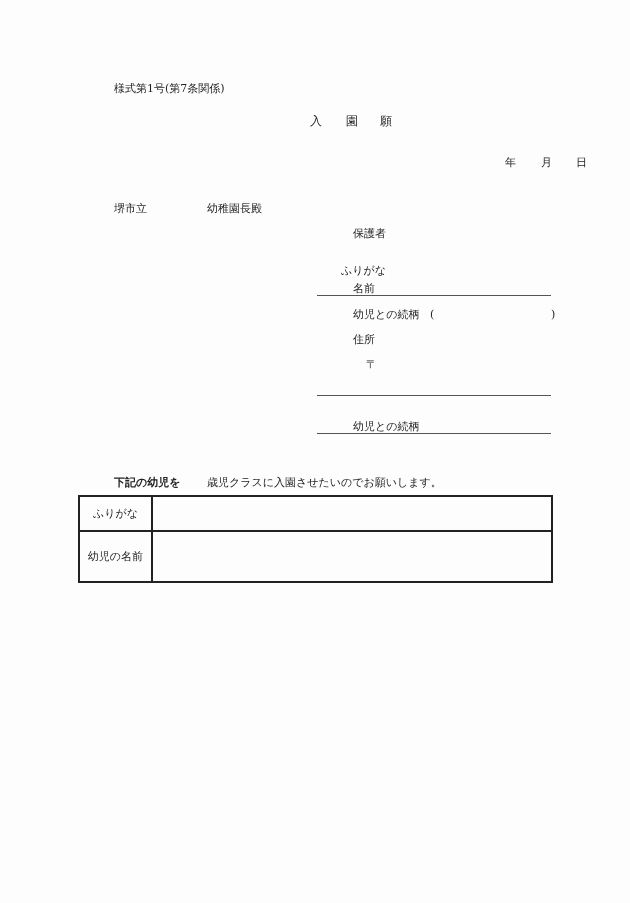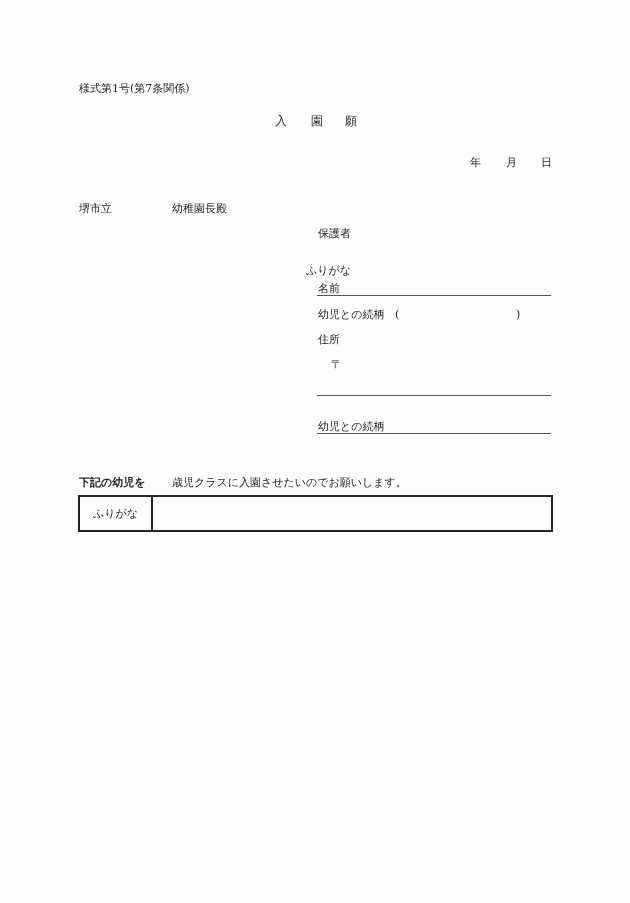--- a/index.html
+++ b/index.html
@@ -2,21 +2,21 @@
 <html><head>
   <meta charset="utf-8">
   <style>
     html, body { margin: 0; padding: 0; }
     body {
       width: 630px; height: 903px; background: #fdfdfd;
       position: relative; overflow: hidden;
       font-family: "DejaVu Serif", "Liberation Serif", serif;
       color: #222; font-size: 11px;
     }
-    .abs { position: absolute; white-space: nowrap; line-height: 1; }
+    .abs { position: absolute; white-space: nowrap; line-height: 1; margin-left: 35px; }
     .uline { position: absolute; height: 0; border-top: 1px solid #555; }
     table.child {
       position: absolute; left: 78px; top: 495px; width: 475px;
       border-collapse: collapse; font-size: 11px;
     }
     table.child td { border: 2px solid #222; padding: 0; }
     table.child td.lbl { width: 71px; text-align: center; vertical-align: middle; }
     .row1 td { height: 33px; }
     .row2 td { height: 49px; }
     .row3 td { height: 48px; }
@@ -68,14 +68,18 @@
 <div class="abs" style="left:79px; top:477px;font-weight:bold;">下記の幼児を</div>
 <div class="abs" style="left:152px; top:474px; width:18px; height:16px;"></div>
 <div class="abs" style="left:172px; top:477px;">歳児クラスに入園させたいのでお願いします。</div>
 
 <table class="child">
   <tbody>
       <tr class="row1">
     <td class="lbl">ふりがな</td>
     <td class="val-cell"></td>
   </tr>
+  <tr class="row2">
+    <td class="lbl">幼児の名前</td>
+    <td class="val-cell"></td>
+  </tr>
 </tbody>
   </table>
 
 </body></html>

